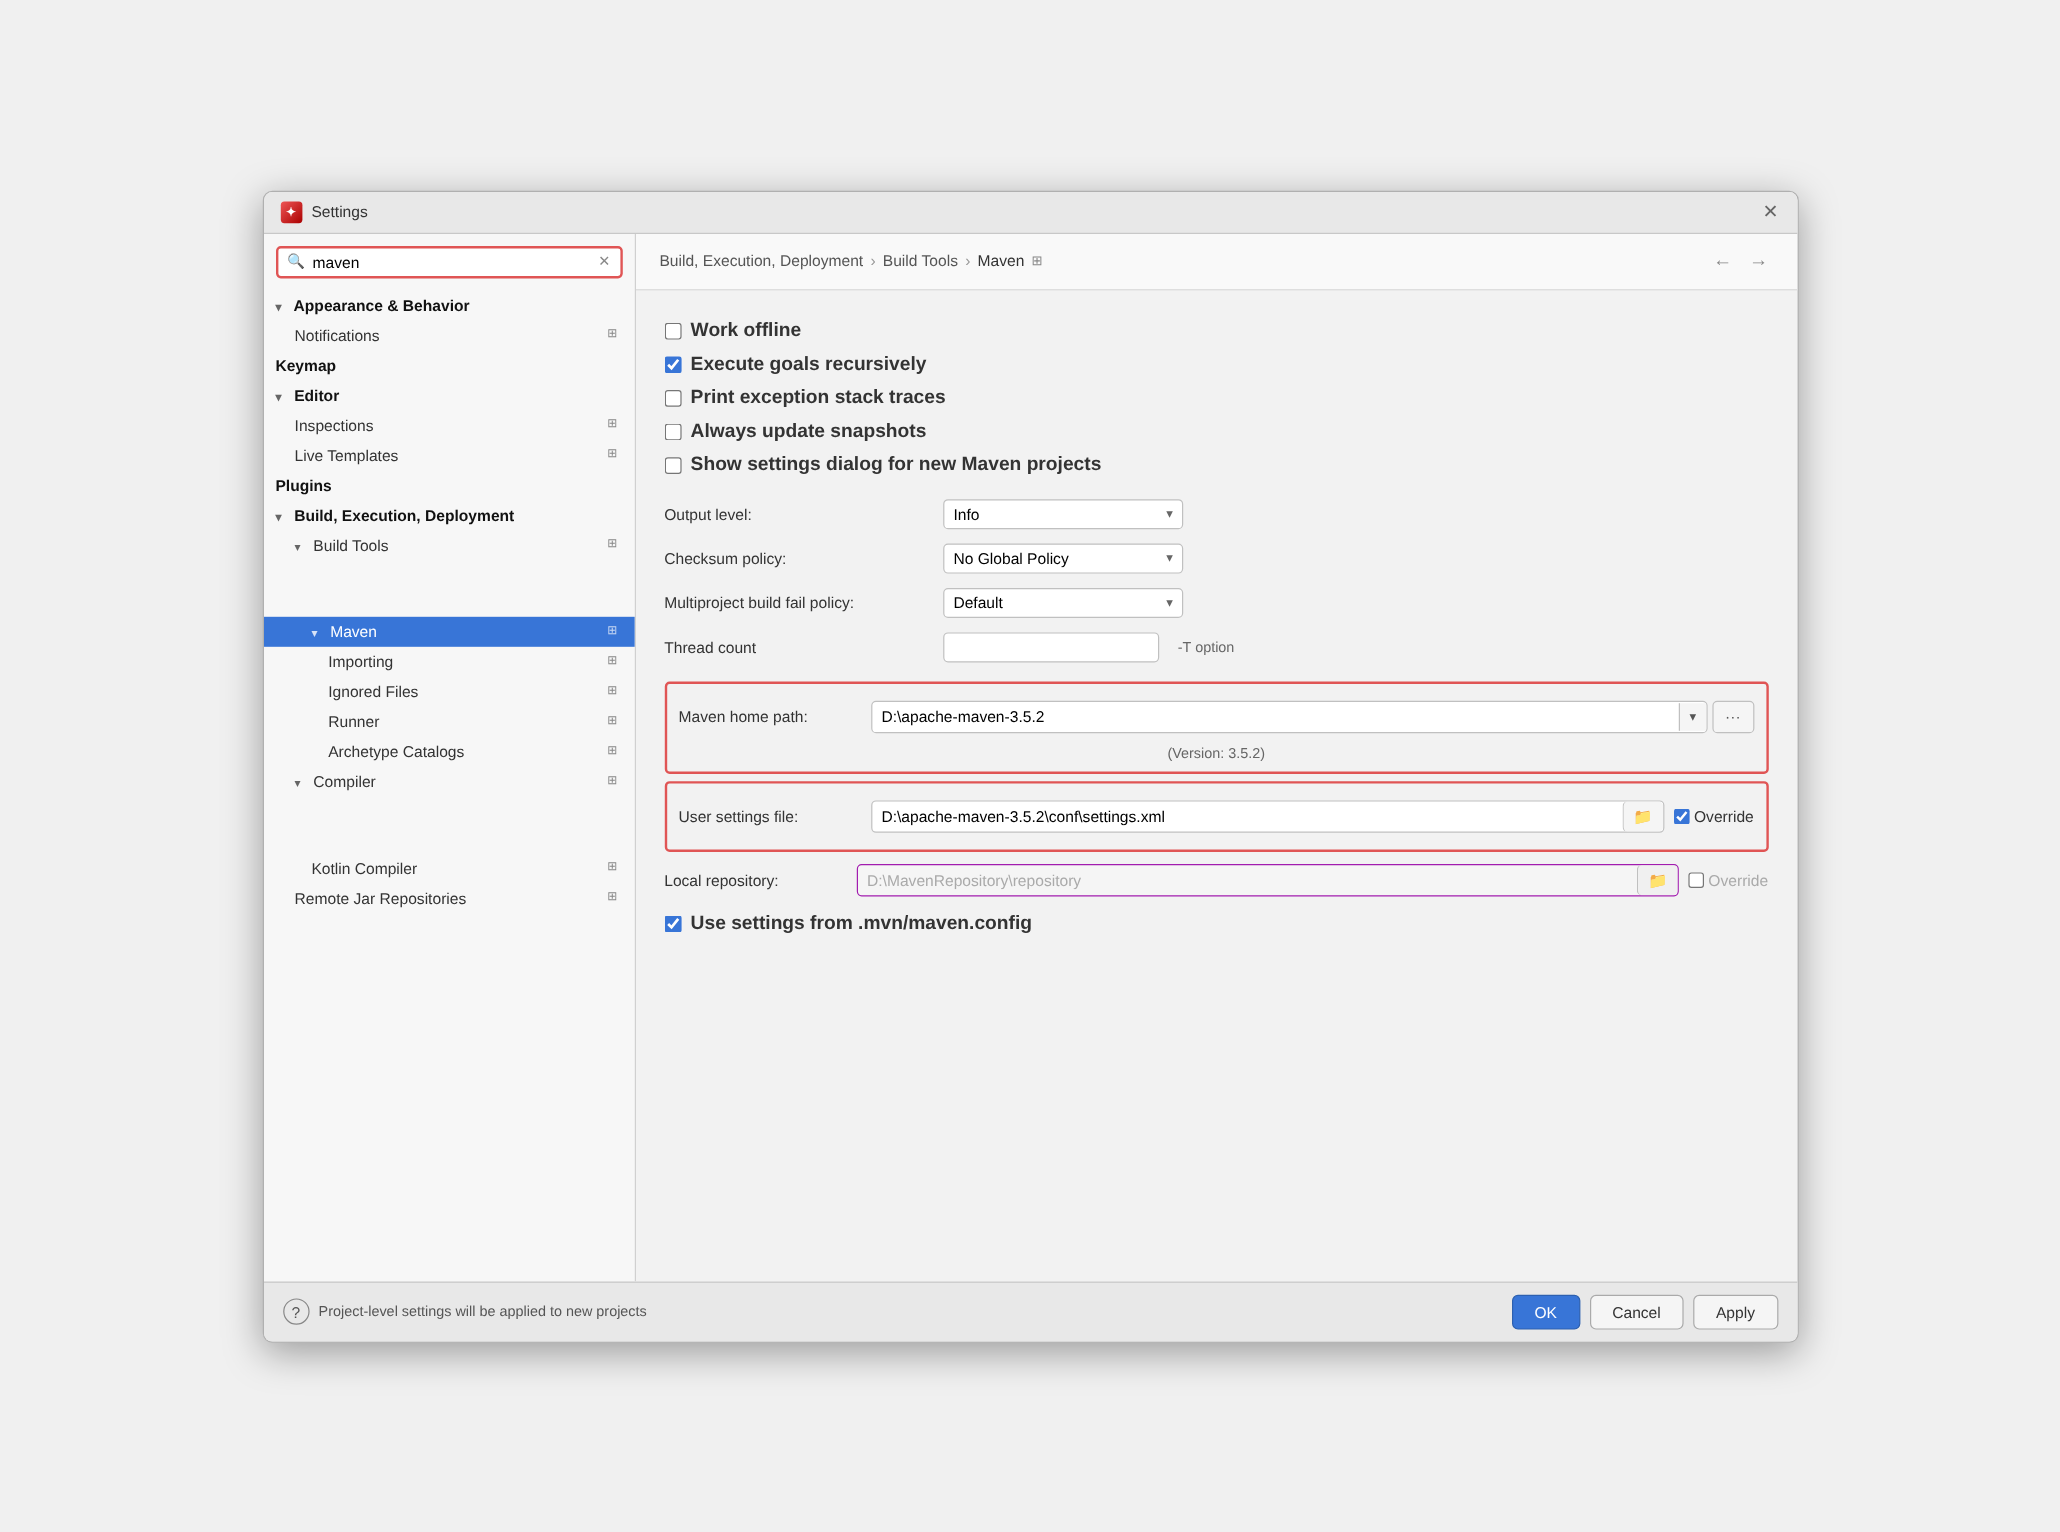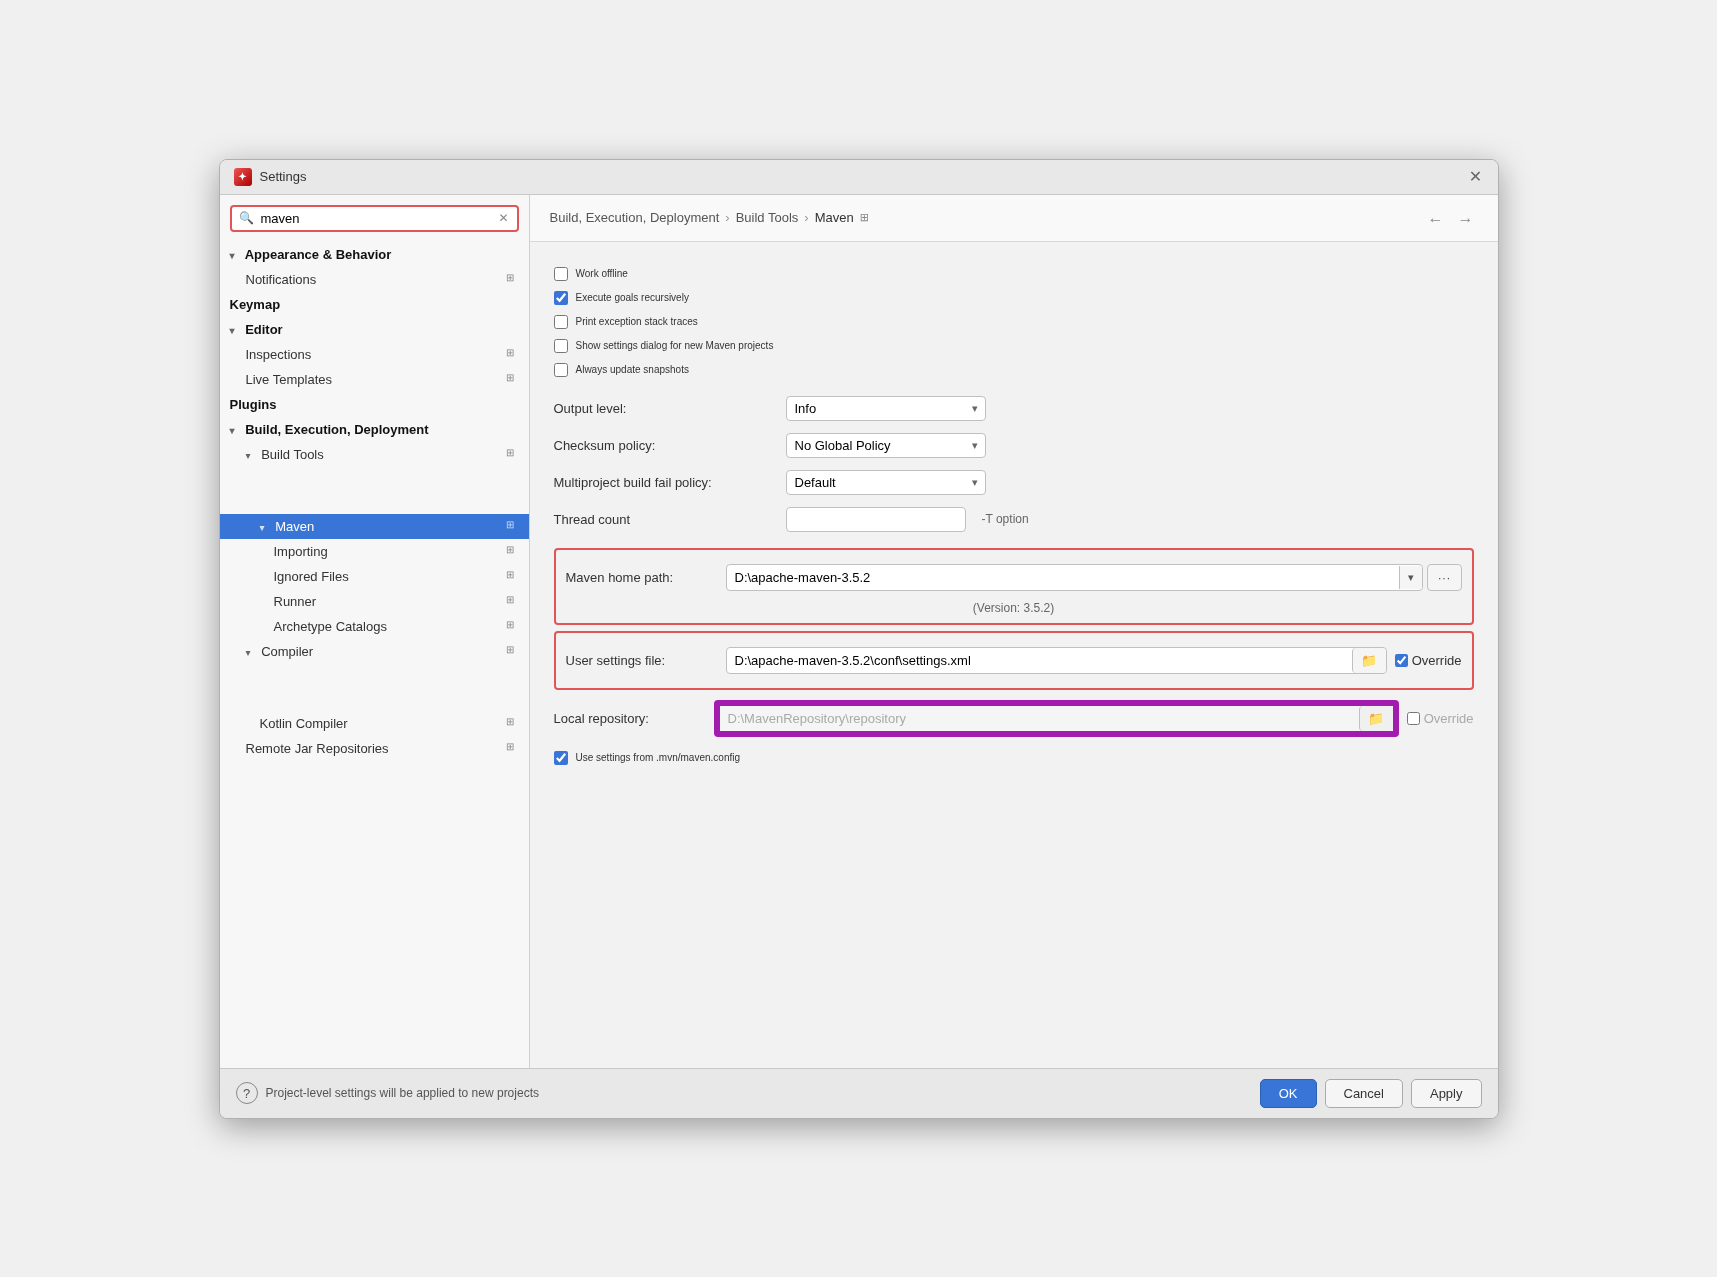--- a/index.html
+++ b/index.html
@@ -32,21 +32,21 @@
     .breadcrumb-sep { color: #999; }
     .breadcrumb-item { color: #555; }
     .breadcrumb-item.current { color: #333; font-weight: 500; }
     .breadcrumb-link-icon { font-size: 11px; color: #888; }
     .nav-arrows { display: flex; gap: 6px; }
     .nav-arrow-btn { background: none; border: none; cursor: pointer; color: #888; font-size: 16px; padding: 2px 4px; }
     .content-area { flex: 1; overflow-y: auto; padding: 20px 24px; }
     .settings-group { display: flex; flex-direction: column; gap: 0; }
     .checkbox-row { display: flex; align-items: center; gap: 8px; padding: 5px 0; }
     .checkbox-row input[type="checkbox"] { width: 14px; height: 14px; accent-color: #3875d7; }
-    .checkbox-label { font-size: 10px; color: #333; }
+    .checkbox-label { font-size: 16px; color: #333; font-weight: bold; }
     .form-row { display: flex; align-items: center; gap: 12px; padding: 6px 0; }
     .form-label { min-width: 220px; color: #333; font-size: 13px; }
     .select-box { width: 200px; padding: 4px 8px; border: 1px solid #c0c0c0; border-radius: 4px; background: white; font-size: 13px; appearance: none; -webkit-appearance: none; cursor: pointer; }
     .select-wrapper { position: relative; width: 200px; }
     .select-wrapper::after { content: '▾'; position: absolute; right: 8px; top: 50%; transform: translateY(-50%); color: #666; pointer-events: none; font-size: 11px; }
     .text-input { padding: 4px 8px; border: 1px solid #c0c0c0; border-radius: 4px; background: white; font-size: 13px; width: 180px; }
     .t-option { font-size: 12px; color: #666; margin-left: 4px; }
     .path-row { display: flex; align-items: center; gap: 0; padding: 6px 0; }
     .path-label { min-width: 160px; color: #333; font-size: 13px; flex-shrink: 0; }
     .path-input-wrapper { flex: 1; display: flex; align-items: center; border: 1px solid #c0c0c0; border-radius: 4px; background: white; overflow: hidden; }
@@ -209,26 +209,26 @@
           </div>
           <div class="checkbox-row">
             <input type="checkbox" id="execute-goals" checked="" style="">
             <label class="checkbox-label" for="execute-goals">Execute goals recursively</label>
           </div>
           <div class="checkbox-row">
             <input type="checkbox" id="print-exception" style="">
             <label class="checkbox-label" for="print-exception">Print exception stack traces</label>
           </div>
           <div class="checkbox-row">
+            <input type="checkbox" id="always-update" style="">
+            <label class="checkbox-label" for="always-update">Always update snapshots</label>
+          </div>
+          <div class="checkbox-row">
             <input type="checkbox" id="show-settings" style="">
             <label class="checkbox-label" for="show-settings">Show settings dialog for new Maven projects</label>
-          </div>
-          <div class="checkbox-row">
-            <input type="checkbox" id="always-update" style="">
-            <label class="checkbox-label" for="always-update">Always update snapshots</label>
           </div>
 
           <div class="section-divider"></div>
 
           <div class="form-row">
             <span class="form-label">Output level:</span>
             <div class="select-wrapper">
               <select class="select-box">
                 <option>Info</option>
                 <option>Debug</option>
@@ -291,21 +291,21 @@
               </div>
               <div class="override-checkbox" style="display:flex; align-items:center; gap:4px; margin-left:8px;">
                 <input type="checkbox" id="user-settings-override" checked="" style="accent-color: rgb(56, 117, 215);">
                 <label class="override-label" for="user-settings-override">Override</label>
               </div>
             </div>
           </div>
 
           <div class="path-row" style="padding:6px 0;">
             <span class="path-label" style="min-width:160px;">Local repository:</span>
-            <div class="path-input-wrapper" style="flex:1; display:flex; align-items:center; border:6px solid #a21caf; border-radius:4px; background:#f5f5f5; overflow:hidden;">
+            <div class="path-input-wrapper" style="flex:1; display:flex; align-items:center; border:1px solid #a21caf; border-radius:4px; background:#f5f5f5; overflow:hidden;">
               <input type="text" class="path-input" style="flex: 1 1 0%; padding: 5px 8px; border: none; outline: none; font-size: 13px; color: rgb(170, 170, 170); background: transparent;" value="D:\MavenRepository\repository">
               <button class="path-browse-btn" style="padding:5px 8px; border:none; border-left:1px solid #c0c0c0; background:#f0f0f0; cursor:pointer; font-size:13px;">📁</button>
             </div>
             <div class="override-checkbox-disabled" style="display:flex; align-items:center; gap:4px; margin-left:8px;">
               <input type="checkbox" id="local-repo-override" style="accent-color: rgb(56, 117, 215);">
               <label class="override-label-disabled" for="local-repo-override" style="color:#aaa;">Override</label>
             </div>
           </div>
 
           <div class="checkbox-row" style="padding:8px 0;">

